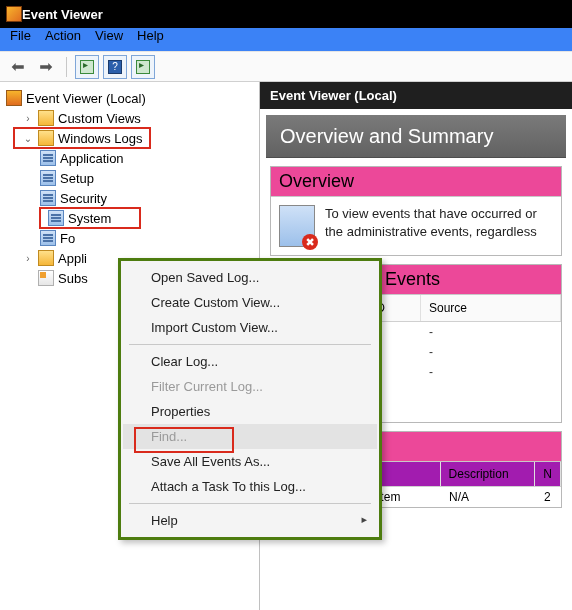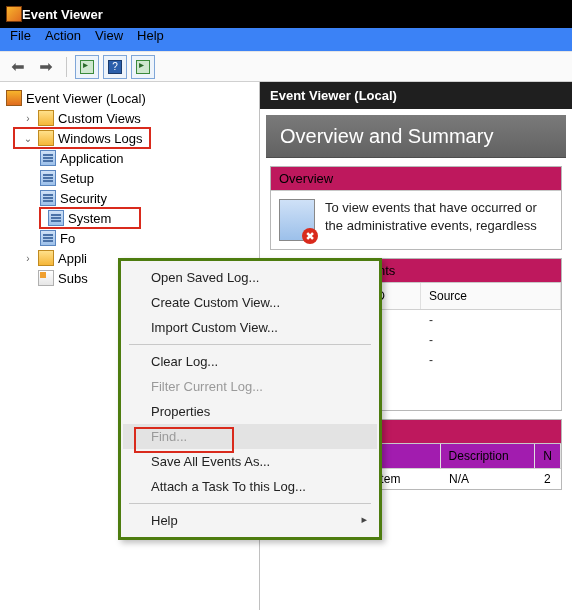--- a/index.html
+++ b/index.html
@@ -108,24 +108,24 @@
     color: #fff;
     font-size: 20px;
     padding: 10px 14px;
     box-shadow: inset 0 -1px 0 rgba(0,0,0,0.2);
   }
   .panel {
     margin: 8px 10px;
     border: 1px solid #b8b8b8;
   }
   .panel-header {
-    background: #be185d;
+    background: #ec4899;
     border-bottom: 1px solid #c8c8c8;
     padding: 4px 8px;
-    font-size: 13px;
+    font-size: 18px;
   }
   .panel-body { padding: 8px; }
   .ov-row { display:flex; gap:10px; align-items:flex-start; }
   .ov-icon {
     width:36px;height:42px;border:1px solid #888;background:linear-gradient(#cfe1f7,#9cc0ea);position:relative;
   }
   .ov-icon::after{content:"✖";position:absolute;right:-4px;bottom:-4px;width:16px;height:16px;border-radius:50%;background:#d92a1c;color:#fff;font-size:11px;text-align:center;line-height:16px;}
   .ov-text{font-size:13px;color:#222;line-height:1.35;}
   .grid-head {
     display:flex; border-bottom:1px solid #d0d0d0; background:#fafafa;

